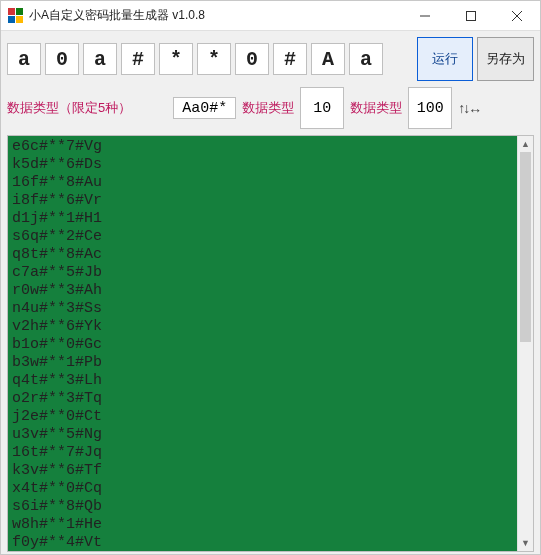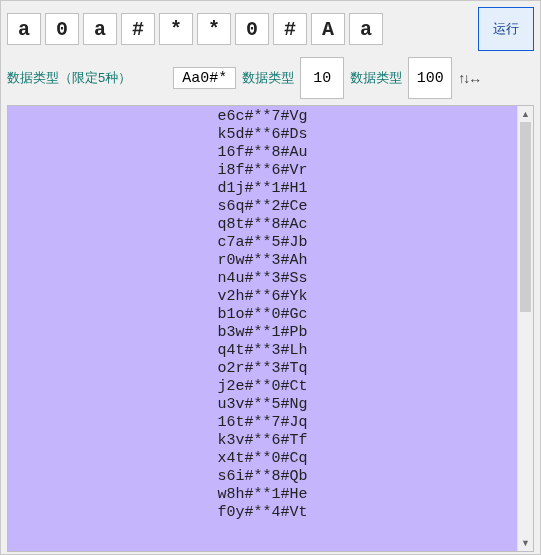--- a/index.html
+++ b/index.html
@@ -76,21 +76,21 @@
     background: #e5eefb;
     color: #0b3f8c;
   }
   
   .params {
     padding: 0 6px 6px 6px;
     display: flex; align-items: center; gap: 6px;
     background: #f0f0f0;
   }
   .plabel {
-    color: #0f766e;
+    color: #be185d;
     font-size: 13px;
     white-space: nowrap;
   }
   .pval-box {
     min-width: 54px; height: 22px;
     background: #ffffff;
     border: 1px solid #bfbfbf;
     display: flex; align-items: center; justify-content: center;
     font-size: 15px;
     padding: 0 8px;
@@ -109,24 +109,23 @@
   .arrows {
     font-size: 14px;
     color: #444;
     letter-spacing: -2px;
   }
   
   .output-wrap {
     flex: 1;
     margin: 0 6px 2px 6px;
     border: 1px solid #bfbfbf;
-    background: #c4b5fd;
+    background: #15803d;
     position: relative;
     overflow: hidden;
-    text-align: center;
   }
   .output {
     position: absolute; inset: 0 16px 0 0;
     padding: 2px 4px;
     font-family: "SimSun", Consolas, "Courier New", monospace;
     font-size: 15px;
     line-height: 18px;
     color: #222;
     white-space: pre;
     overflow: hidden;
@@ -149,34 +148,62 @@
     height: 190px;
     background: #cdcdcd;
     border-radius: 0;
   }
 </style>
 </head>
 <body>
 
 <div class="window">
 
+  <div class="titlebar">
+    <div class="app-icon">
+      <div class="sq r"></div>
+        <div class="sq g"></div>
+        <div class="sq b"></div>
+        <div class="sq y"></div>
+    </div>
+    <div class="title-text">小A自定义密码批量生成器 v1.0.8</div>
+    <div class="win-controls">
+      <div class="win-btn">
+        <svg viewBox="0 0 10 10">
+            <line x1="0" y1="5" x2="10" y2="5" stroke="#333" stroke-width="1"></line>
+          </svg>
+      </div>
+      <div class="win-btn">
+        <svg viewBox="0 0 10 10">
+            <rect x="0.5" y="0.5" width="9" height="9" fill="none" stroke="#333" stroke-width="1"></rect>
+          </svg>
+      </div>
+      <div class="win-btn">
+        <svg viewBox="0 0 10 10">
+            <line x1="0" y1="0" x2="10" y2="10" stroke="#333" stroke-width="1"></line>
+            <line x1="10" y1="0" x2="0" y2="10" stroke="#333" stroke-width="1"></line>
+          </svg>
+      </div>
+    </div>
+  </div>
 
   <div class="toolbar">
     <div class="tok-btn">a</div>
     <div class="tok-btn">0</div>
     <div class="tok-btn">a</div>
     <div class="tok-btn">#</div>
     <div class="tok-btn">*</div>
     <div class="tok-btn">*</div>
     <div class="tok-btn">0</div>
     <div class="tok-btn">#</div>
     <div class="tok-btn">A</div>
     <div class="tok-btn">a</div>
     <div class="spacer"></div>
     <div class="action-btn primary">运行</div>
+    <div class="action-btn">另存为</div>
   </div>
 
   <div class="params">
     <span class="plabel">数据类型（限定5种）</span>
     <span class="pval-box">Aa0#*</span>
     <span class="plabel">数据类型</span>
     <input class="pval-input" value="10" style="">
     <span class="plabel">数据类型</span>
     <input class="pval-input" value="100" style="">
     <span class="arrows">↑↓↔</span>

